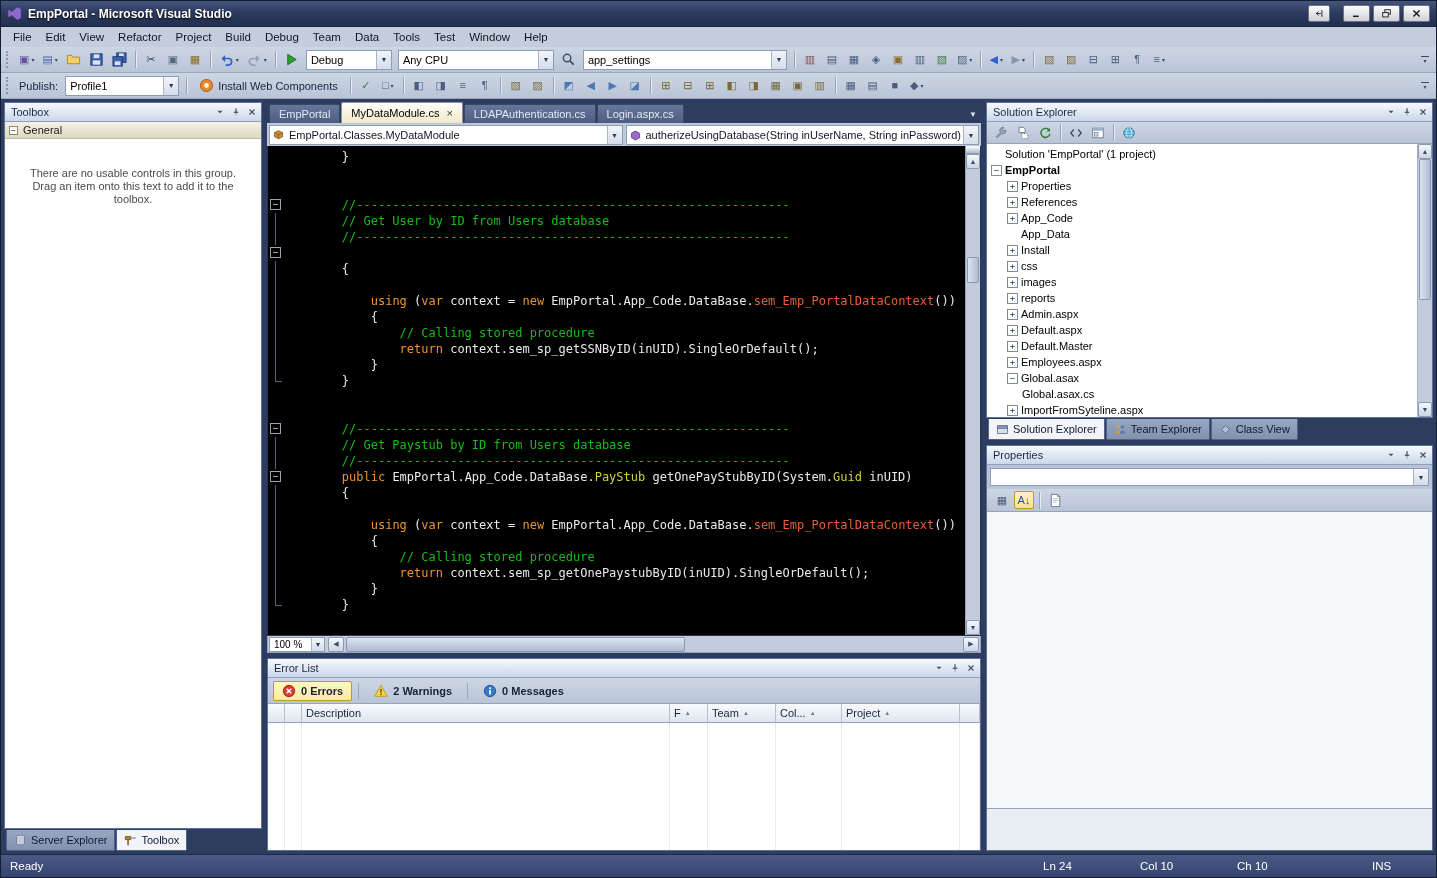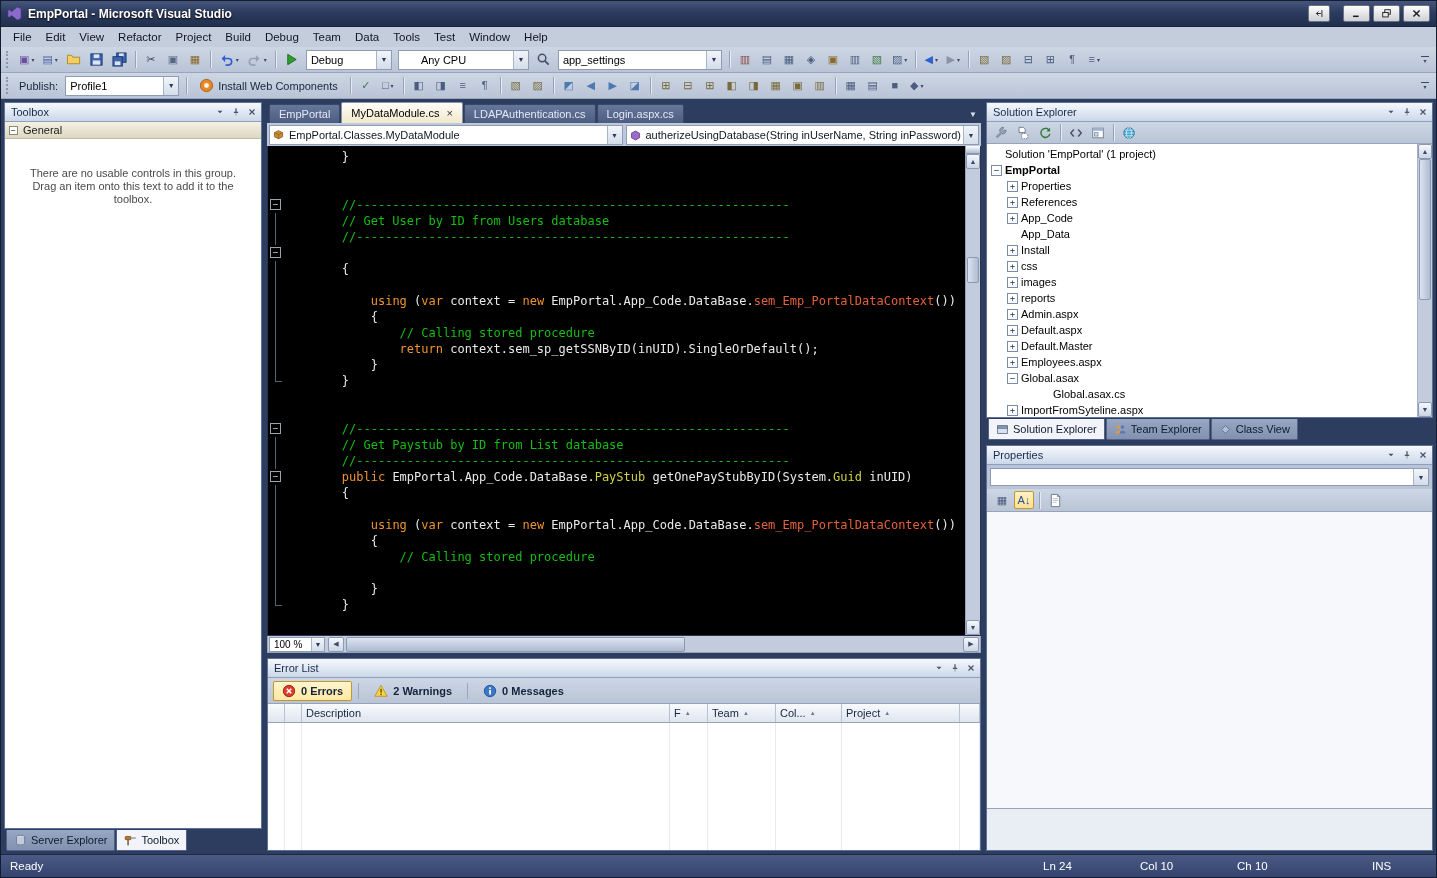--- a/index.html
+++ b/index.html
@@ -293,33 +293,33 @@
         <span class="ic">
           <svg viewBox="0 0 16 16">
             <path d="M4 2.5v11l9-5.5z" fill="#2E9E2E" stroke="#1C6E1C"></path>
           </svg>
         </span>
       </span>
       <span class="tb-combo" style="width: 86px;">
         <span class="tb-combo-text">Debug</span>
         <span class="combo-arrow">▼</span>
       </span>
-      <span class="tb-combo" style="width: 131px; padding-left: 18px;">
+      <span class="tb-combo" style="width: 156px;">
         <span class="tb-combo-text">Any CPU</span>
         <span class="combo-arrow">▼</span>
       </span>
       <span class="tb-btn">
         <span class="ic">
           <svg viewBox="0 0 16 16">
             <circle cx="6.5" cy="6.5" r="4" fill="none" stroke="#44506A" stroke-width="1.6"></circle>
             <path d="M9.5 9.5l4 4" stroke="#44506A" stroke-width="2"></path>
           </svg>
         </span>
       </span>
-      <span class="tb-combo" style="width: 164px;">
+      <span class="tb-combo" style="width: 204px;">
         <span class="tb-combo-text">app_settings</span>
         <span class="combo-arrow">▼</span>
       </span>
       <span class="tb-sep"></span>
       <span class="tb-btn">
         <span class="tb-glyph" style="color: rgb(138, 74, 74);">▥</span>
       </span>
       <span class="tb-btn">
         <span class="tb-glyph" style="color: rgb(76, 94, 128);">▤</span>
       </span>
@@ -650,21 +650,21 @@
               <span class="code-text"></span>
             </div>
             <div class="code-line">
               <span class="fold-cell">
                 <span class="fold-box">−</span>
               </span>
               <span class="code-text"><span class="tk-p">        </span><span class="tk-c">//------------------------------------------------------------</span></span>
             </div>
             <div class="code-line">
               <span class="fold-cell fold-mid"></span>
-              <span class="code-text"><span class="tk-p">        </span><span class="tk-c">// Get Paystub by ID from List database</span></span>
+              <span class="code-text"><span class="tk-p">        </span><span class="tk-c">// Get Paystub by ID from Users database</span></span>
             </div>
             <div class="code-line">
               <span class="fold-cell fold-mid"></span>
               <span class="code-text"><span class="tk-p">        </span><span class="tk-c">//------------------------------------------------------------</span></span>
             </div>
             <div class="code-line">
               <span class="fold-cell">
                 <span class="fold-box">−</span>
               </span>
               <span class="code-text"><span class="tk-p">        </span><span class="tk-k">public</span><span class="tk-p"> EmpPortal.App_Code.DataBase.</span><span class="tk-t">PayStub</span><span class="tk-p"> getOnePayStubByID(System.</span><span class="tk-t">Guid</span><span class="tk-p"> inUID)</span></span>
@@ -684,20 +684,21 @@
             <div class="code-line">
               <span class="fold-cell fold-mid"></span>
               <span class="code-text"><span class="tk-p">            {</span></span>
             </div>
             <div class="code-line">
               <span class="fold-cell fold-mid"></span>
               <span class="code-text"><span class="tk-p">                </span><span class="tk-c">// Calling stored procedure</span></span>
             </div>
             <div class="code-line">
               <span class="fold-cell fold-mid"></span>
+              <span class="code-text"><span class="tk-p">                </span><span class="tk-k">return</span><span class="tk-p"> context.sem_sp_getOnePaystubByID(inUID).SingleOrDefault();</span></span>
             </div>
             <div class="code-line">
               <span class="fold-cell fold-mid"></span>
               <span class="code-text"><span class="tk-p">            }</span></span>
             </div>
             <div class="code-line">
               <span class="fold-cell fold-end"></span>
               <span class="code-text"><span class="tk-p">        }</span></span>
             </div>
           </div>
@@ -1047,21 +1048,21 @@
                 <span class="ic">
                   <svg viewBox="0 0 16 16">
                     <path d="M3.5 1.5h6.8l2.2 2.2v10.8h-9z" fill="#FFF" stroke="#6E7A90"></path>
                     <path d="M10.3 1.5v2.2h2.2" fill="none" stroke="#6E7A90"></path>
                     <path d="M5 6h6M5 8h5" stroke="#AEB8C8" stroke-width="0.9"></path>
                     <rect x="8.4" y="9.6" width="6" height="4.8" fill="#58A058" stroke="#2E6A2E" stroke-width="0.7"></rect>
                   </svg>
                 </span>
                 <span class="tree-label">Global.asax</span>
               </div>
-              <div class="tree-row" style="padding-left: 52px;">
+              <div class="tree-row" style="padding-left: 21px;">
                 <span class="tree-exp"></span>
                 <span class="ic">
                   <svg viewBox="0 0 16 16">
                     <path d="M3.5 1.5h6.8l2.2 2.2v10.8h-9z" fill="#FFF" stroke="#6E7A90"></path>
                     <path d="M10.3 1.5v2.2h2.2" fill="none" stroke="#6E7A90"></path>
                     <path d="M5 6h6M5 8h5" stroke="#AEB8C8" stroke-width="0.9"></path>
                     <rect x="8.4" y="9.6" width="6" height="4.8" fill="#2B91AF" stroke="#1A5E74" stroke-width="0.7"></rect>
                   </svg>
                 </span>
                 <span class="tree-label">Global.asax.cs</span>

